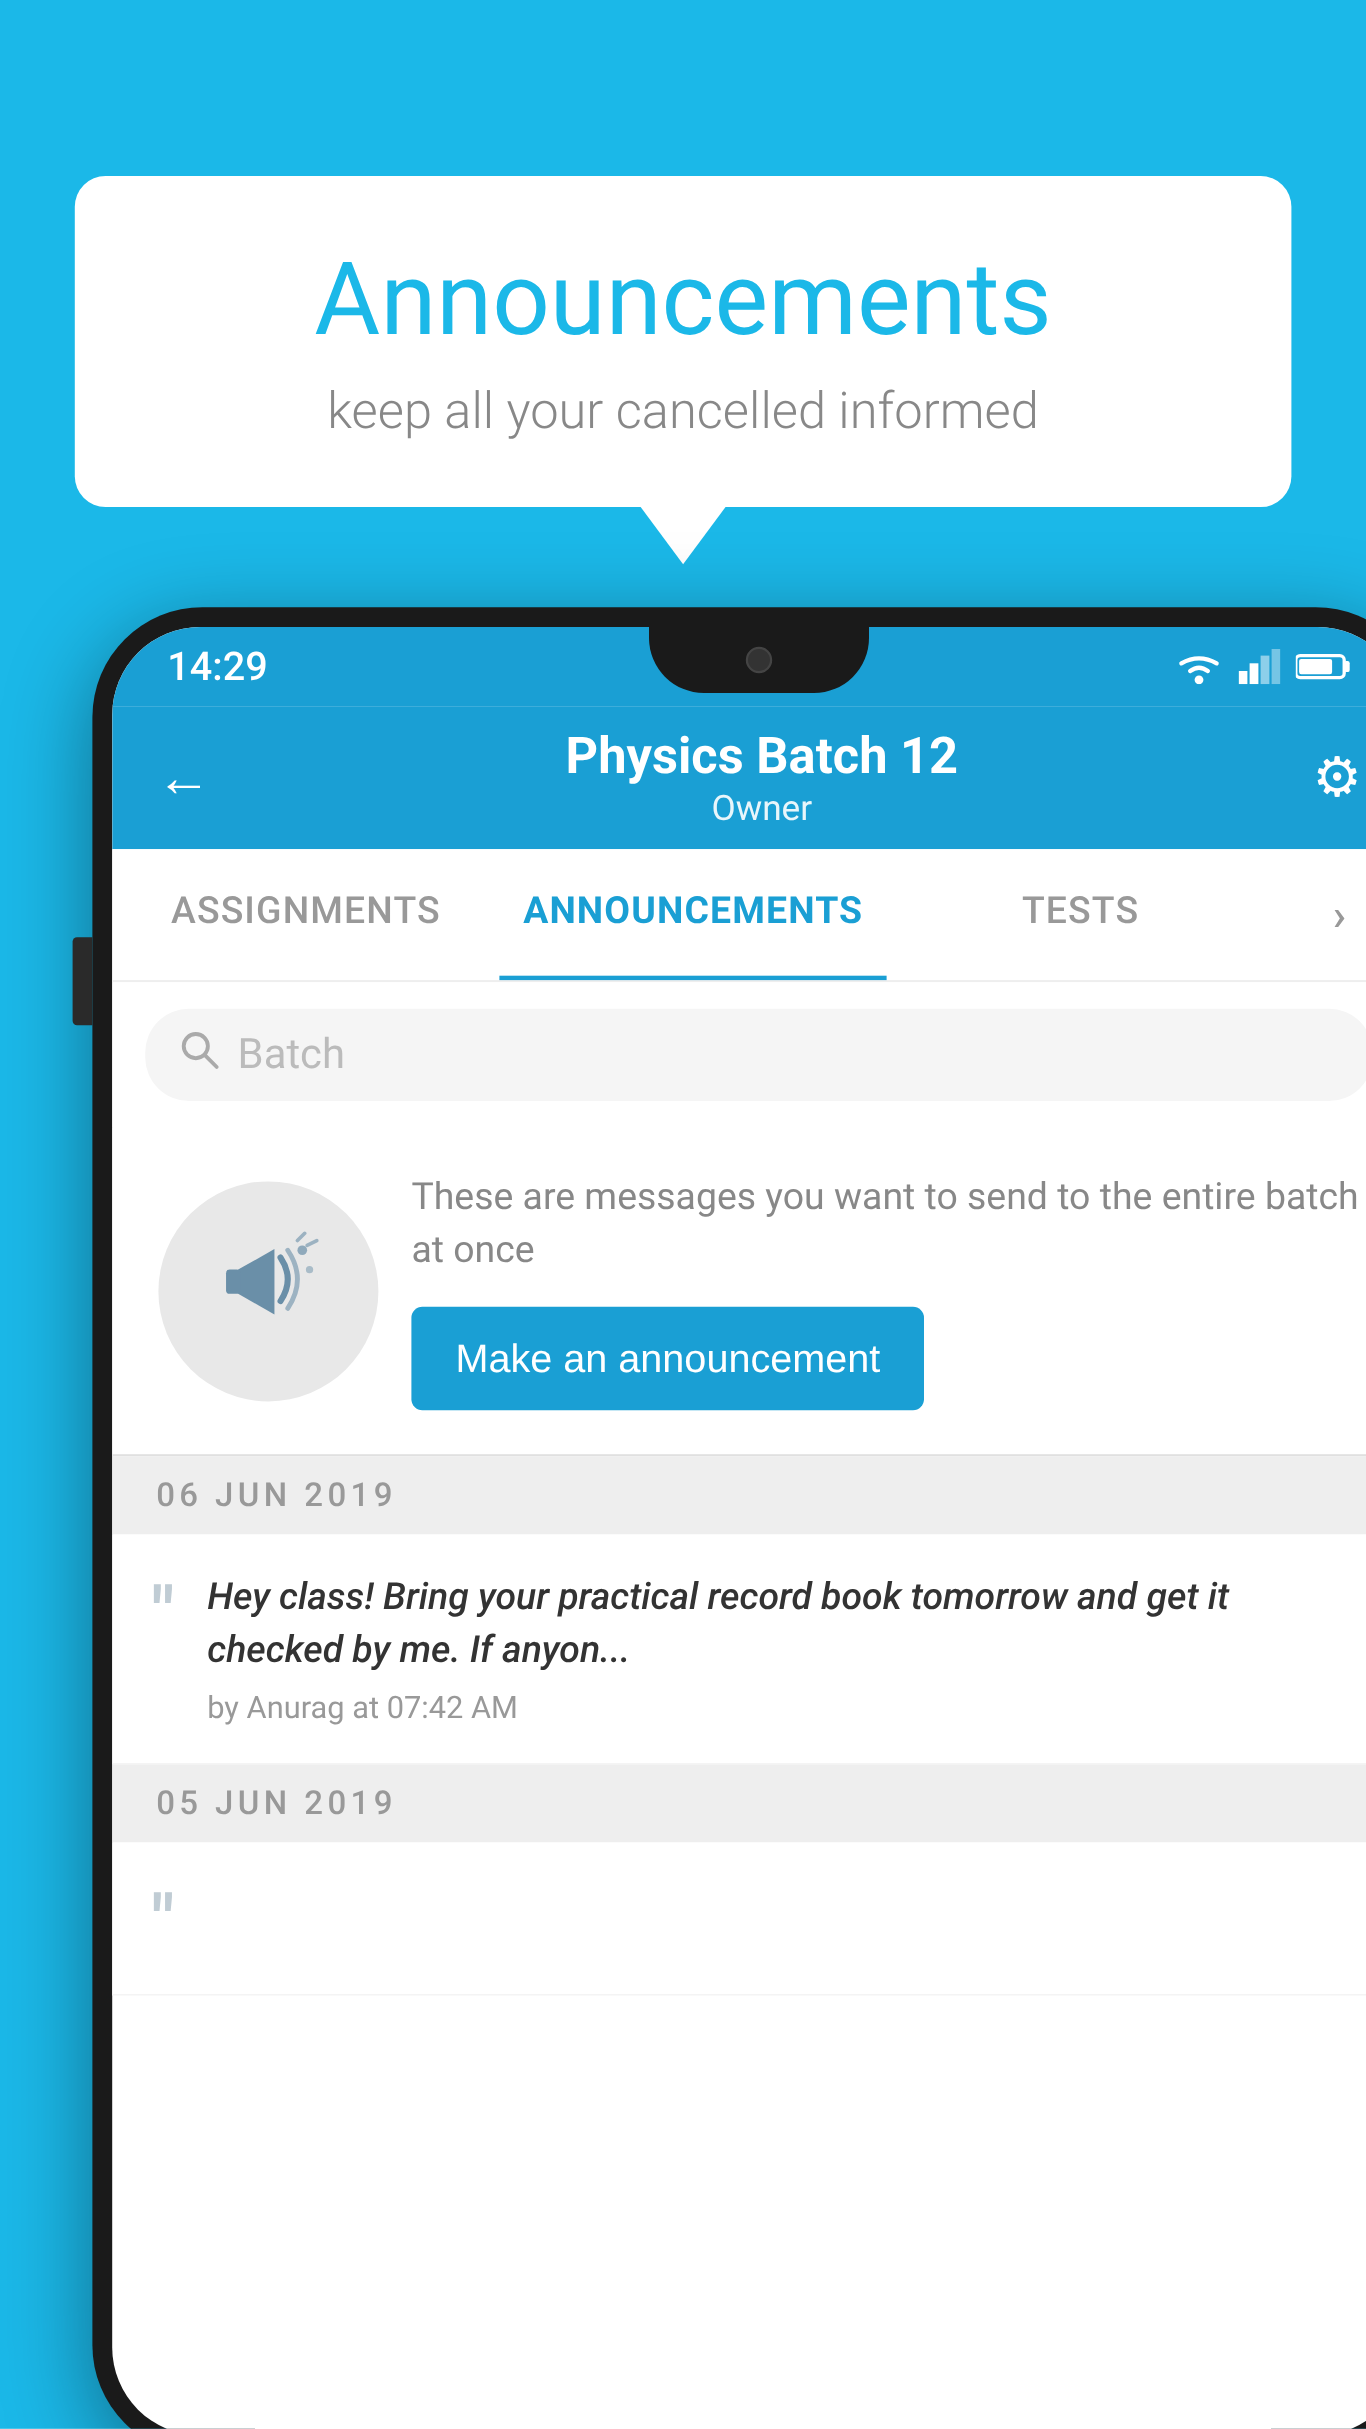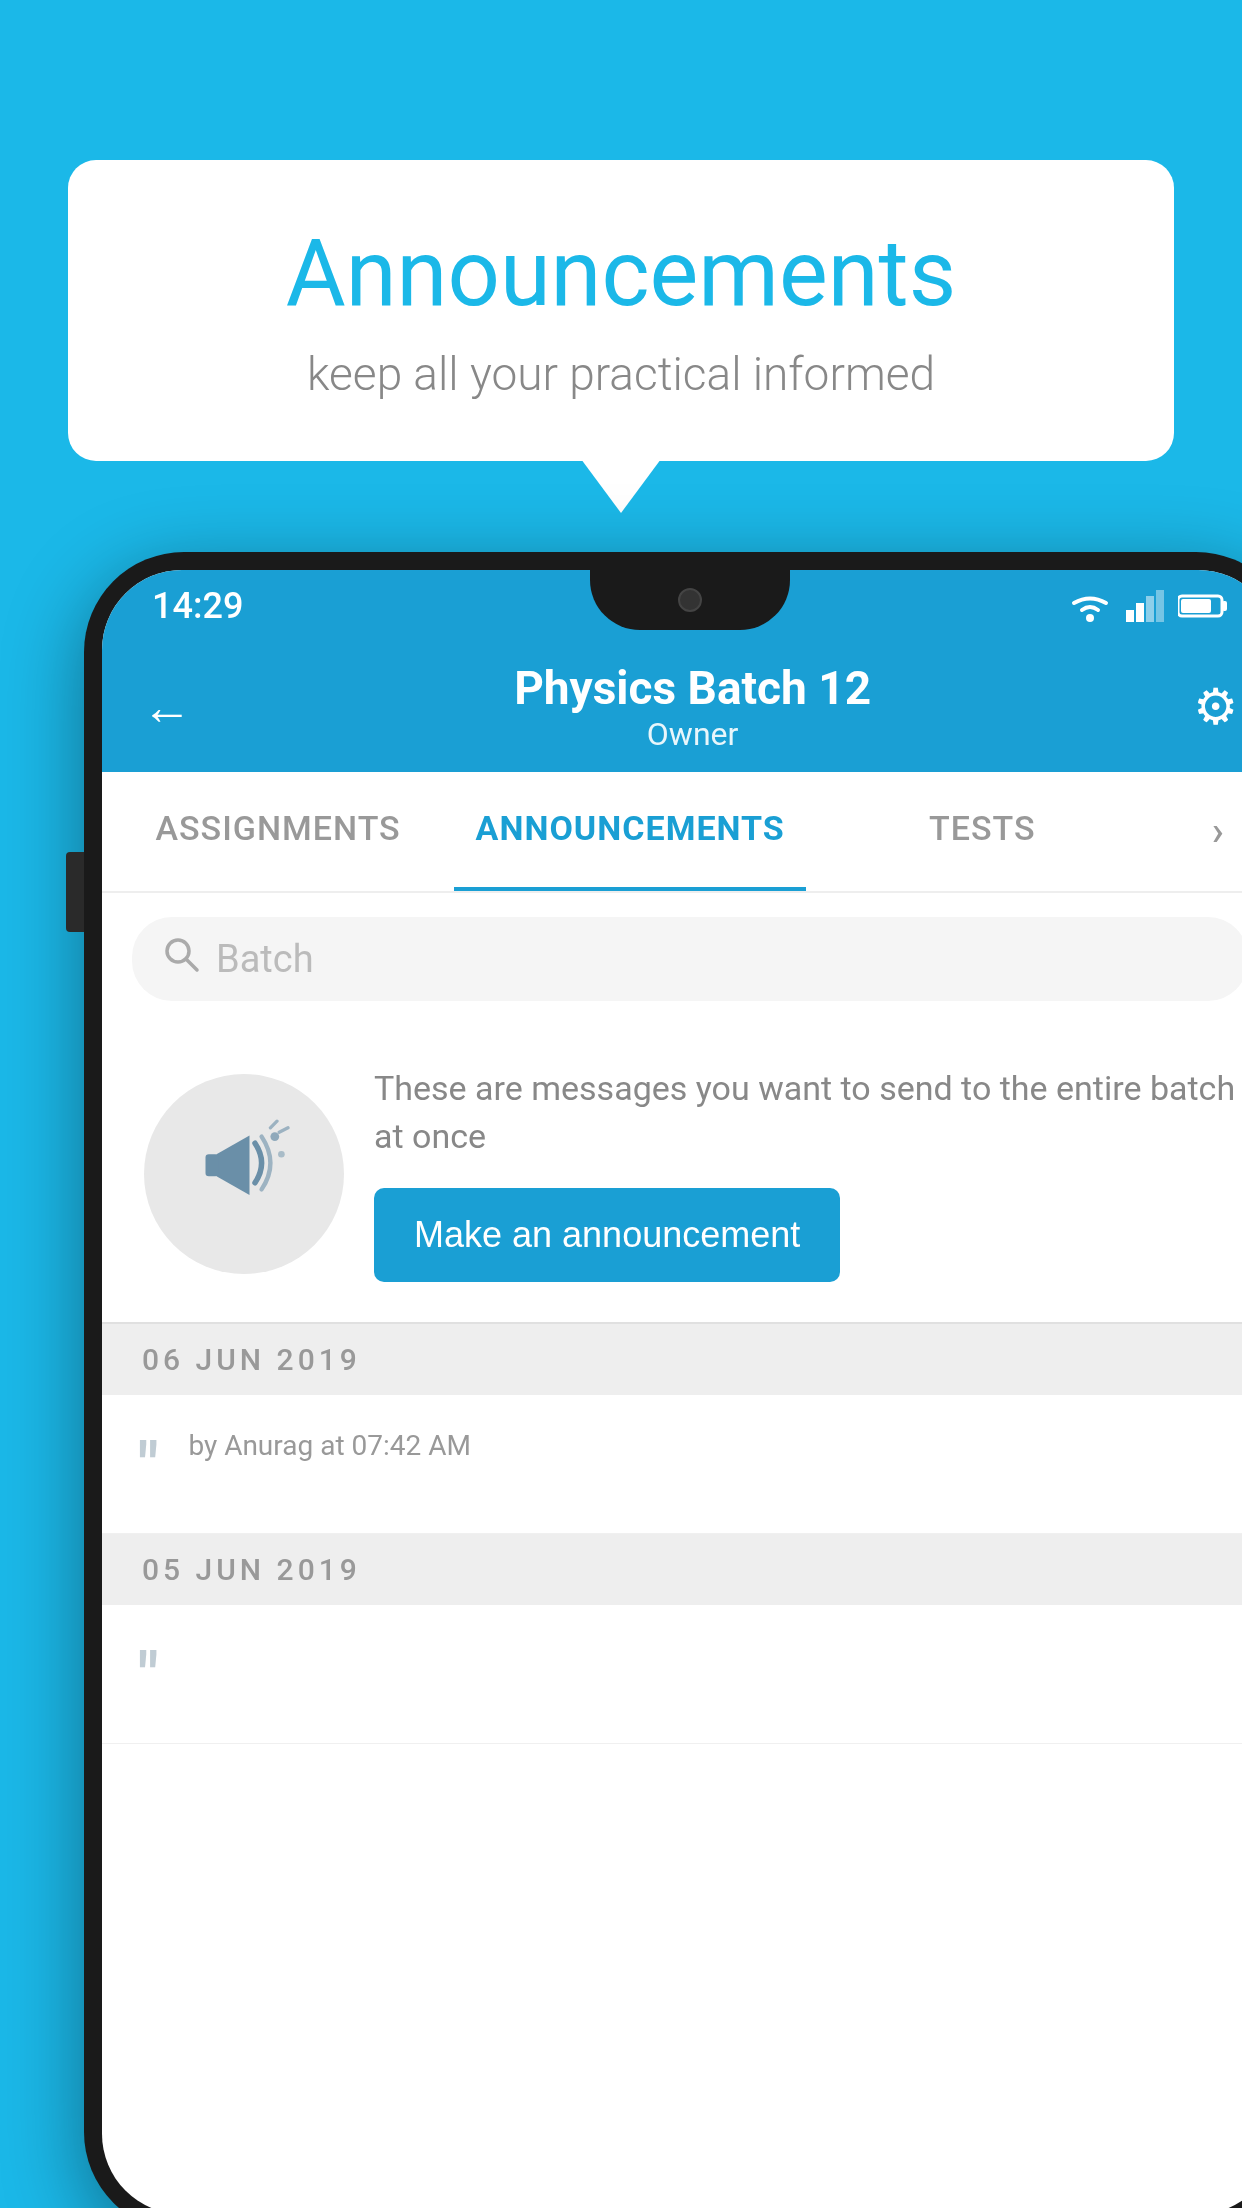--- a/index.html
+++ b/index.html
@@ -343,21 +343,21 @@
       color: #999;
       font-size: 28px;
     }
   </style>
 </head>
 <body>
 
 <div class="speech-bubble-container">
   <div class="speech-bubble">
     <div class="bubble-title">Announcements</div>
-    <div class="bubble-subtitle">keep all your practical informed</div>
+    <div class="bubble-subtitle">keep all your cancelled informed</div>
   </div>
 </div>
 
 <div class="phone-container">
   <div class="phone-outer">
     <div class="phone-screen">
 
       <div class="status-bar">
         <span class="status-time">14:29</span>
         <div class="notch">
@@ -444,20 +444,21 @@
           <div class="cta-description">These are messages you want to send to the entire batch at once</div>
           <button class="cta-button">Make an announcement</button>
         </div>
       </div>
 
       <div class="date-separator">06  JUN  2019</div>
 
       <div class="announcement-item">
         <div class="quote-icon">"</div>
         <div class="announcement-content">
+          <div class="announcement-text">Hey class! Bring your practical record book tomorrow and get it checked by me. If anyon...</div>
           <div class="announcement-meta">by Anurag at 07:42 AM</div>
         </div>
       </div>
 
       <div class="date-separator">05  JUN  2019</div>
 
       <div class="announcement-item">
         <div class="quote-icon">"</div>
         <div class="announcement-content">
         </div>

